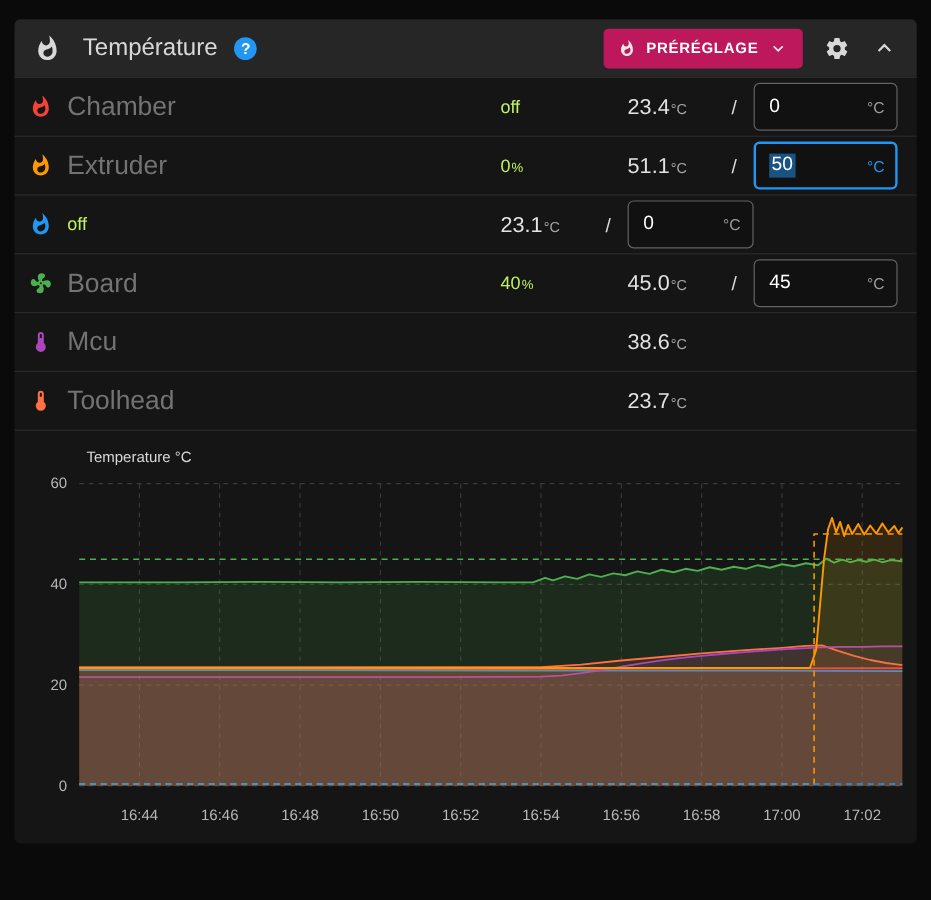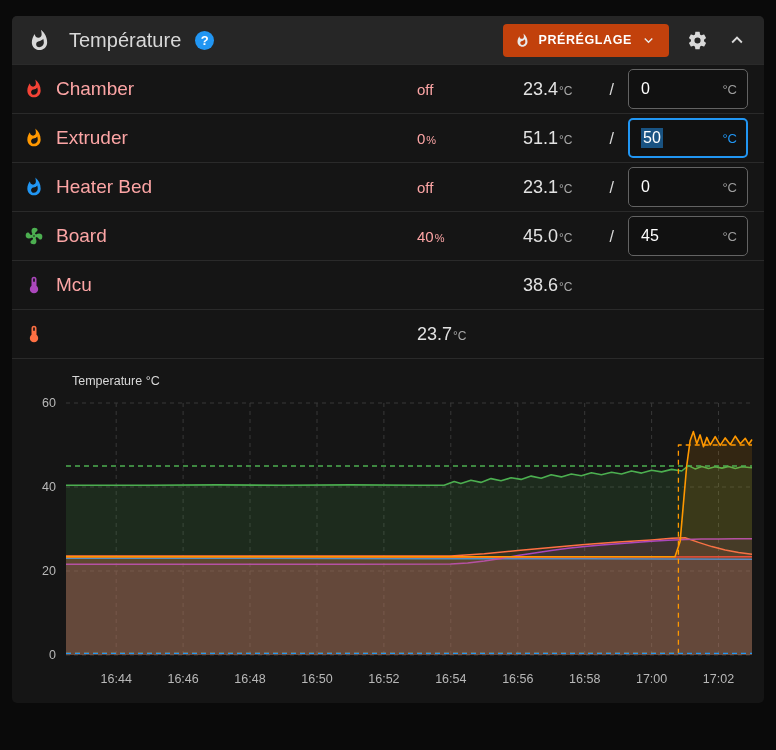--- a/index.html
+++ b/index.html
@@ -5,33 +5,33 @@
   *{margin:0;padding:0;box-sizing:border-box}
   html,body{width:776px;height:750px;background:#0a0a0a;font-family:"Liberation Sans",sans-serif;color:#e0e0e0;overflow:hidden}
   .card{position:absolute;left:12px;top:16px;width:752px;background:#151515;border-radius:5px;overflow:hidden}
 
   
   .hdr{height:48px;background:#262626;display:flex;align-items:center;padding:0 16px}
   .hdr .flame-lg{width:23px;height:23px;fill:#d8d8d8;flex:0 0 auto}
   .hdr .title{font-size:20px;color:#d8d8d8;margin-left:18px}
   .help{width:19px;height:19px;border-radius:50%;background:#2196f3;color:#fff;font-size:13px;font-weight:700;display:flex;align-items:center;justify-content:center;margin-left:14px;cursor:pointer}
   .hdr-right{margin-left:auto;display:flex;align-items:center;gap:18px}
-  .preset{height:33px;background:#c2410c;border:none;border-radius:4px;color:#fff;display:flex;align-items:center;gap:8px;padding:0 12px;font-family:inherit;font-size:12.5px;font-weight:700;letter-spacing:.6px;cursor:pointer}
+  .preset{height:33px;background:#be185d;border:none;border-radius:4px;color:#fff;display:flex;align-items:center;gap:8px;padding:0 12px;font-family:inherit;font-size:12.5px;font-weight:700;letter-spacing:.6px;cursor:pointer}
   .preset svg{fill:#e8e8e8}
   .icon-btn{fill:#d8d8d8;cursor:pointer}
 
   
   .thead,.trow{display:grid;grid-template-columns:44px 361px 106px 105px 136px;align-items:center}
   .thead{height:46px}
   .trow{height:49px;border-top:1px solid #2a2a2a}
   .th{font-size:12.5px;font-weight:700;color:#cfcfcf}
   .icon-cell{display:flex;align-items:center;justify-content:center}
   .icn{width:20px;height:20px}
-  .name{font-size:19px;color:#fca5a5}
-  .power{font-size:15px;color:#fca5a5}
+  .name{font-size:22px;color:#737373}
+  .power{font-size:15px;color:#bef264}
   .psuf{font-size:11px;margin-left:1px}
   .current{display:flex;align-items:baseline;justify-content:space-between;padding-right:14px}
   .cval{font-size:18px;color:#e2e2e2}
   .cunit{font-size:12px;color:#a8a8a8;margin-left:1px}
   .slash{font-size:16px;color:#dcdcdc}
   .target{display:flex;align-items:center}
   .tinput{width:120px;height:40px;background:#111;border:1px solid #636363;border-radius:5px;display:flex;align-items:center;justify-content:space-between;padding:0 10px 0 12px;cursor:text}
   .tinput.focused{border:2px solid #2196f3;padding:0 9px 0 11px}
   .tval{font-size:16px;color:#fff}
   .tinput.focused .tval{background:rgba(33,150,243,.5);padding:1px 2px}
@@ -114,21 +114,20 @@
         </div>
       </div>
   </div>
 
   <div class="trow">
     <div class="icon-cell">
         <svg class="icn" viewBox="0 0 24 24">
           <path d="M13.5.67s.74 2.65.74 4.8c0 2.06-1.35 3.73-3.41 3.73-2.07 0-3.63-1.67-3.63-3.73l.03-.36C5.21 7.51 4 10.62 4 14c0 4.42 3.58 8 8 8s8-3.58 8-8C20 8.61 17.41 3.8 13.5.67zM11.71 19c-1.78 0-3.22-1.4-3.22-3.14 0-1.62 1.05-2.76 2.81-3.12 1.77-.36 3.6-1.21 4.62-2.58.39 1.29.59 2.65.59 4.04 0 2.65-2.15 4.8-4.8 4.8z" fill="#2196f3"></path>
         </svg>
       </div>
-    <div class="name">Heater Bed</div>
     <div class="power"><span>off</span><span class="psuf"></span></div>
     <div class="current">
         <span class="cval"><span>23.1</span><span class="cunit">°C</span></span>
         <span class="slash">/</span>
       </div>
     <div class="target">
         <div class="tinput">
           <span class="tval">0</span>
           <span class="tunit">°C</span>
         </div>
@@ -168,20 +167,21 @@
       </div>
     <div class="target"></div>
   </div>
 
   <div class="trow">
     <div class="icon-cell">
         <svg class="icn" viewBox="0 0 24 24">
           <path d="M15 13V5a3 3 0 0 0-6 0v8a5 5 0 1 0 6 0m-3-9a1 1 0 0 1 1 1v3h-2V5a1 1 0 0 1 1-1z" fill="#ff7043"></path>
         </svg>
       </div>
+    <div class="name">Toolhead</div>
     <div class="power"></div>
     <div class="current">
         <span class="cval"><span>23.7</span><span class="cunit">°C</span></span>
       </div>
     <div class="target"></div>
   </div>
 
   <div class="chart-wrap">
     <svg id="chart-svg" width="752" height="344" viewBox="0 0 752 344">
         <line x1="54" y1="296.0" x2="740" y2="296.0" stroke="#383838" stroke-dasharray="4 4" stroke-width="1"></line>

